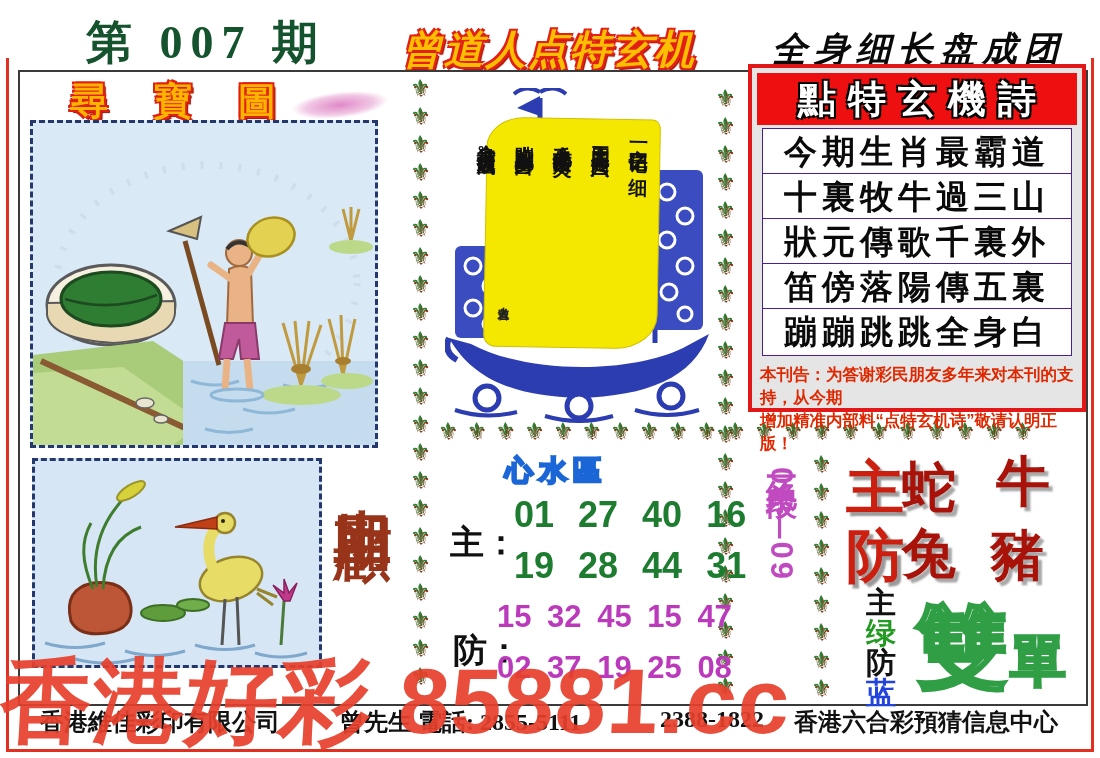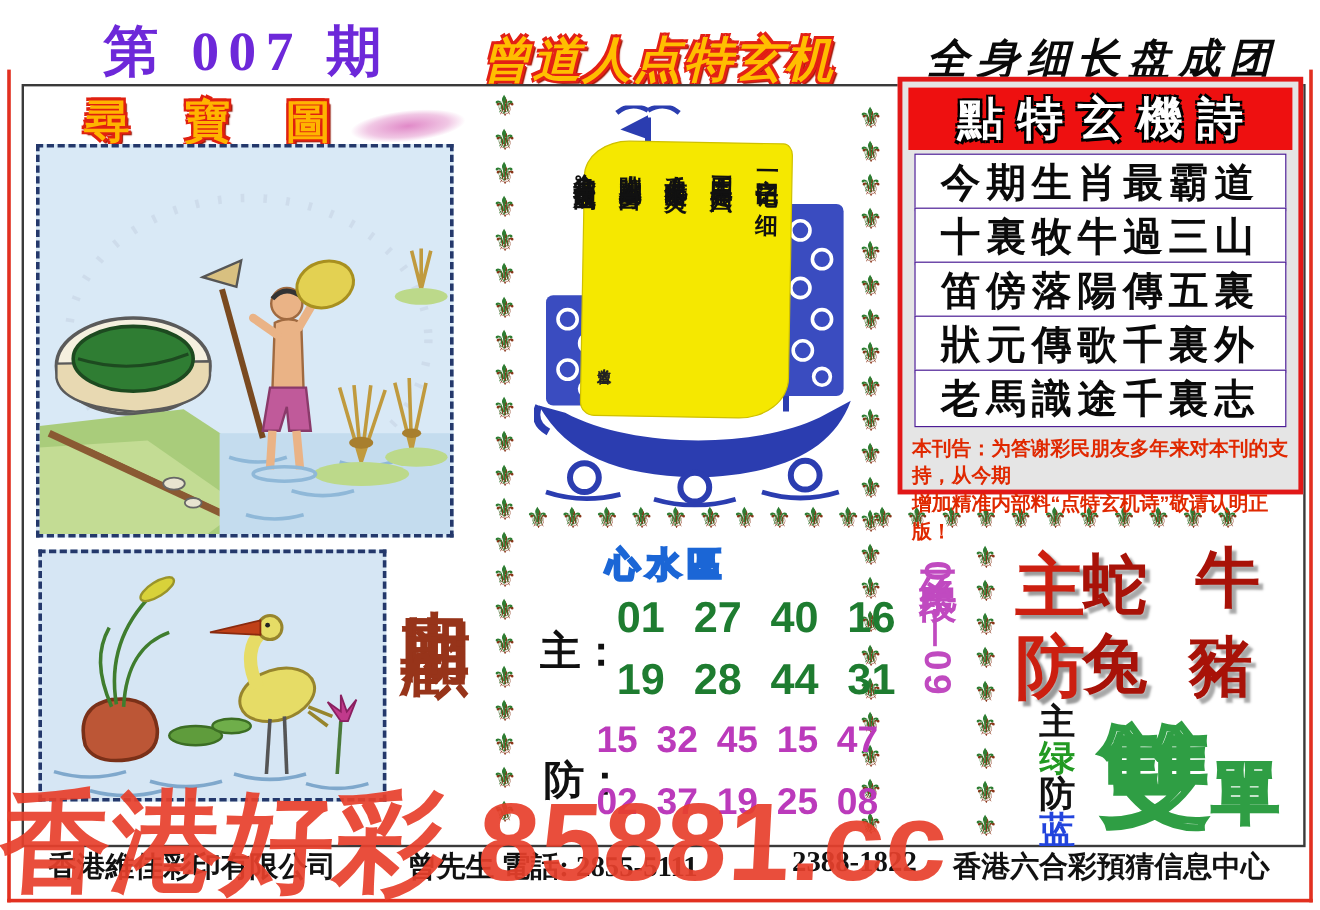--- a/index.html
+++ b/index.html
@@ -8,21 +8,21 @@
   .abs{position:absolute;}
 
   
   .frame-line{position:absolute;background:#e23020;}
 
   
   #main-box{position:absolute;left:18px;top:70px;width:1066px;height:632px;border:2px solid #3a3a3a;background:#fff;}
 
   
   #issue-no{left:86px;top:12px;font-family:"Liberation Serif","DejaVu Serif",serif;
-            font-size:46px;font-weight:bold;color:#6d28d9;letter-spacing:8px;}
+            font-size:46px;font-weight:bold;color:#14532d;letter-spacing:8px;}
   #brand-title{left:402px;top:22px;font-size:40px;font-weight:bold;font-style:italic;color:#ffbe00;letter-spacing:2px;
     text-shadow:-2px -2px 0 #e32015,2px -2px 0 #e32015,-2px 2px 0 #e32015,2px 2px 0 #e32015,3px 3px 1px #a01000;}
   #slogan-title{left:772px;top:26px;font-family:"Liberation Serif","DejaVu Serif",serif;
     font-size:35px;font-weight:bold;font-style:italic;color:#0a0a0a;letter-spacing:7px;}
 
   
   #treasure-title{left:70px;top:76px;font-size:38px;font-weight:bold;color:#ffb400;letter-spacing:46px;white-space:nowrap;
     text-shadow:-2px -2px 0 #e02010,2px -2px 0 #e02010,-2px 2px 0 #e02010,2px 2px 0 #e02010,3px 3px 1px #901000;}
   #brush-swash{left:292px;top:92px;width:96px;height:26px;border-radius:50%;
     background:radial-gradient(closest-side,#d04aaa,#e9a9d6 70%,rgba(233,169,214,0));opacity:.65;transform:rotate(-6deg);}
@@ -247,23 +247,23 @@
     <div id="sail-signature">曾道人</div>
   </div>
 
   <div class="abs" id="poem-box">
     <div id="poem-banner">
       <span id="poem-banner-text">點特玄機詩</span>
     </div>
     <div id="poem-rows">
       <div class="poem-row">今期生肖最霸道</div>
       <div class="poem-row">十裏牧牛過三山</div>
+      <div class="poem-row">狀元傳歌千裏外</div>
       <div class="poem-row">笛傍落陽傳五裏</div>
-      <div class="poem-row">狀元傳歌千裏外</div>
-      <div class="poem-row">老馬識途千裏志</div>
+      <div class="poem-row">蹦蹦跳跳全身白</div>
     </div>
     <div id="poem-notice">
       <span>本刊告：为答谢彩民朋友多年来对本刊的支持，从今期</span><br>
       <span>增加精准内部料“点特玄机诗”敬请认明正版！</span>
     </div>
   </div>
 
   <div class="abs" id="heart-title">心水區</div>
   <div class="abs num-label" id="main-label">主：</div>
   <div class="abs num-row num-main" id="main-row-0">01 27 40 16</div>

